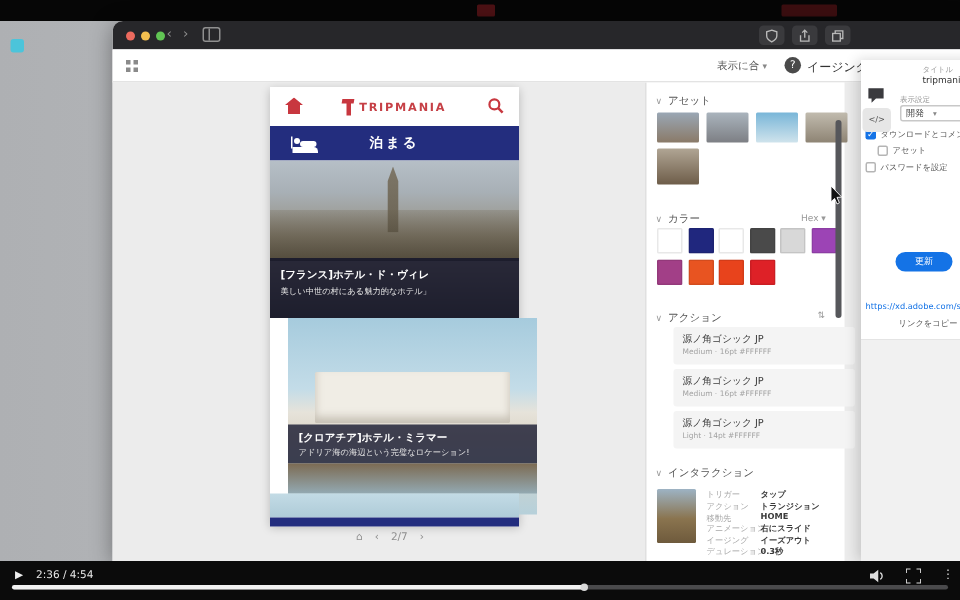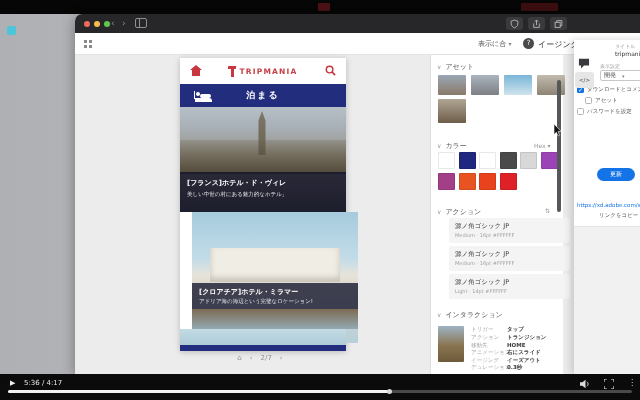--- a/index.html
+++ b/index.html
@@ -328,21 +328,21 @@
         <svg class="abs" style="left:478px;top:91px;" width="9" height="13" viewBox="0 0 9 13">
             <path d="M1 0 L1 10.5 L3.4 8.3 L5 12 L6.6 11.2 L5 7.6 L8.2 7.4 Z" fill="#111" stroke="#fff" stroke-width="0.6"></path>
           </svg>
 
       </div>
     </div>
   </div>
 
   <div class="abs controls">
     <span class="abs play">▶</span>
-    <span class="abs time">5:36 / 4:17</span>
+    <span class="abs time">2:36 / 4:54</span>
     <svg class="abs" style="left:580px;top:5px;" width="11" height="10" viewBox="0 0 12 10">
         <path d="M0 3.2 h2.6 L6 0.4 v9.2 L2.6 6.8 H0 Z" fill="#ddd"></path>
         <path d="M7.5 2.5 a3 3 0 0 1 0 5" fill="none" stroke="#ddd" stroke-width="1"></path>
       </svg>
     <svg class="abs" style="left:604px;top:5px;" width="10" height="10" viewBox="0 0 10 10">
         <path d="M0 3 V0 H3 M7 0 H10 V3 M10 7 V10 H7 M3 10 H0 V7" fill="none" stroke="#ddd" stroke-width="1.2"></path>
       </svg>
     <span class="abs dots">⋮</span>
     <div class="abs ptrack">
       <div class="abs pfill" style="width: 61%;"></div>

